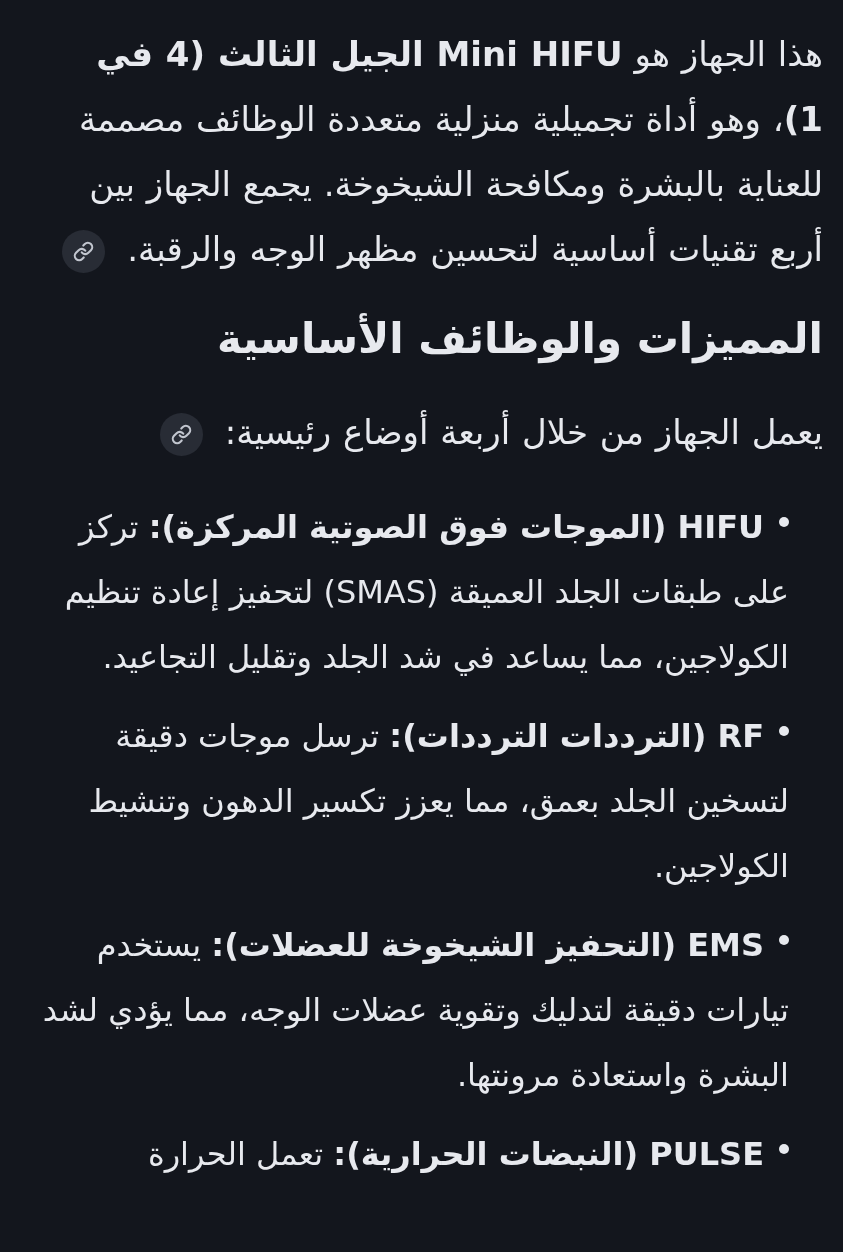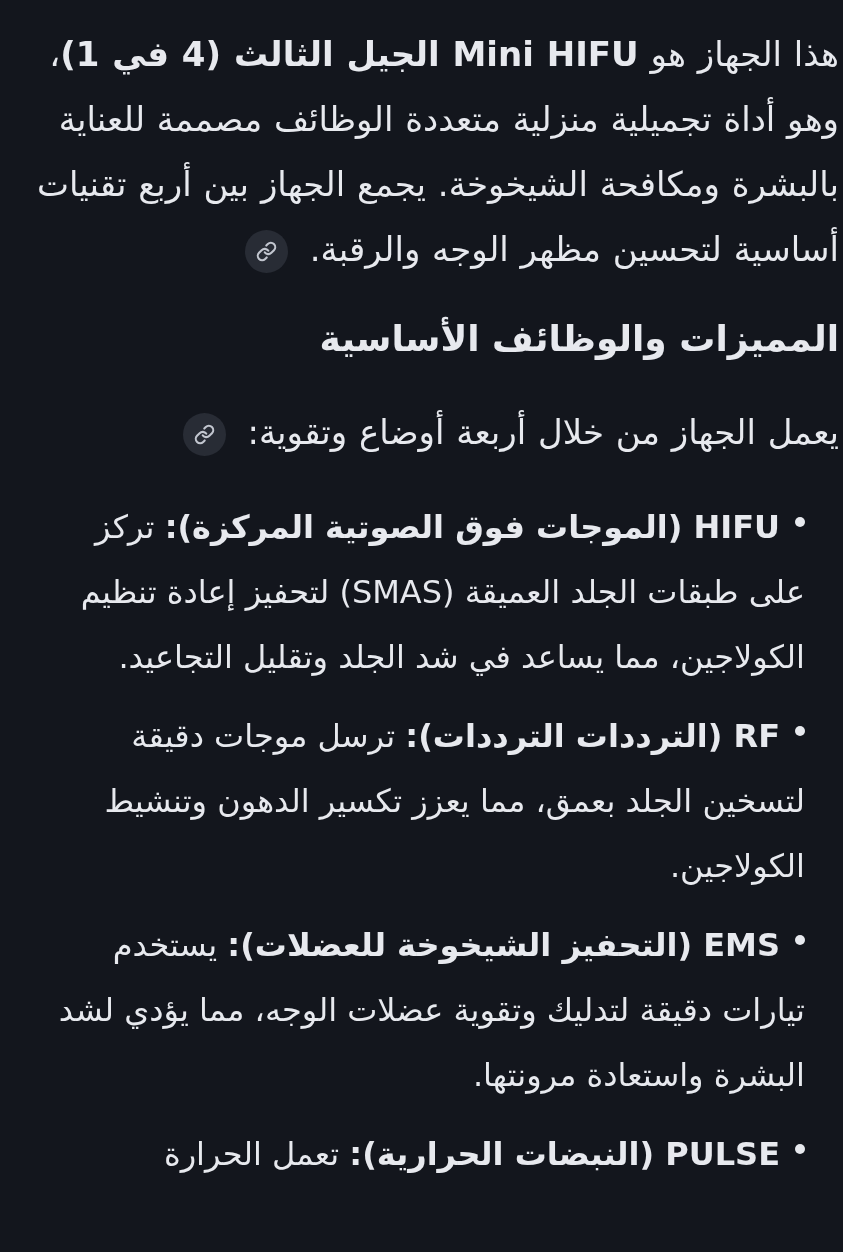--- a/index.html
+++ b/index.html
@@ -12,35 +12,35 @@
     background: #13161d;
     color: #e7e9ee;
     font-family: "DejaVu Sans", "Liberation Sans", sans-serif;
     direction: rtl;
     overflow: hidden;
   }
   .message {
     box-sizing: border-box;
     width: 843px;
     height: 1252px;
-    padding: 22px 4px 0 36px;
+    padding: 22px 20px 0 36px;
     text-align: right;
   }
   .para, .lead-para {
     font-size: 34px;
     line-height: 65px;
     font-weight: 400;
     margin: 0 0 26px 0;
     word-spacing: 1px;
   }
   .bold-run {
     font-weight: 700;
   }
   .section-heading {
-    font-size: 36px;
+    font-size: 42px;
     line-height: 62px;
     font-weight: 700;
     margin: 0 0 30px 0;
   }
   .modes-para {
     margin-bottom: 30px;
   }
   ul.modes-list {
     list-style: none;
     margin: 0;
@@ -96,21 +96,21 @@
           <path d="M10 13a5 5 0 0 0 7.54.54l3-3a5 5 0 0 0-7.07-7.07l-1.72 1.71"></path>
           <path d="M14 11a5 5 0 0 0-7.54-.54l-3 3a5 5 0 0 0 7.07 7.07l1.71-1.71"></path>
         </svg>
       </span>
     </button>
   </p>
 
   <h3 class="section-heading">المميزات والوظائف الأساسية</h3>
 
   <p class="para modes-para">
-    <span>يعمل الجهاز من خلال أربعة أوضاع وتقوية:</span>
+    <span>يعمل الجهاز من خلال أربعة أوضاع رئيسية:</span>
     <button class="citation-badge">
       <span style="display:inline-flex;">
         <svg viewBox="0 0 24 24">
           <path d="M10 13a5 5 0 0 0 7.54.54l3-3a5 5 0 0 0-7.07-7.07l-1.72 1.71"></path>
           <path d="M14 11a5 5 0 0 0-7.54-.54l-3 3a5 5 0 0 0 7.07 7.07l1.71-1.71"></path>
         </svg>
       </span>
     </button>
   </p>
 

